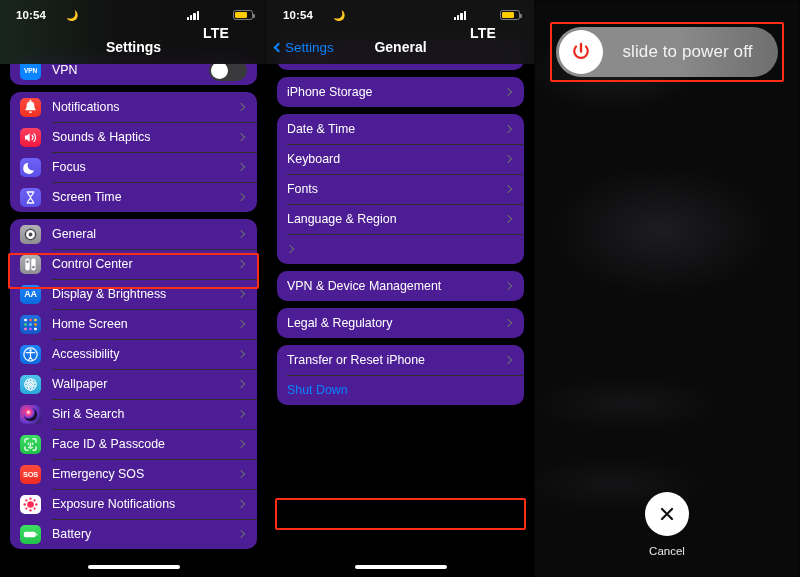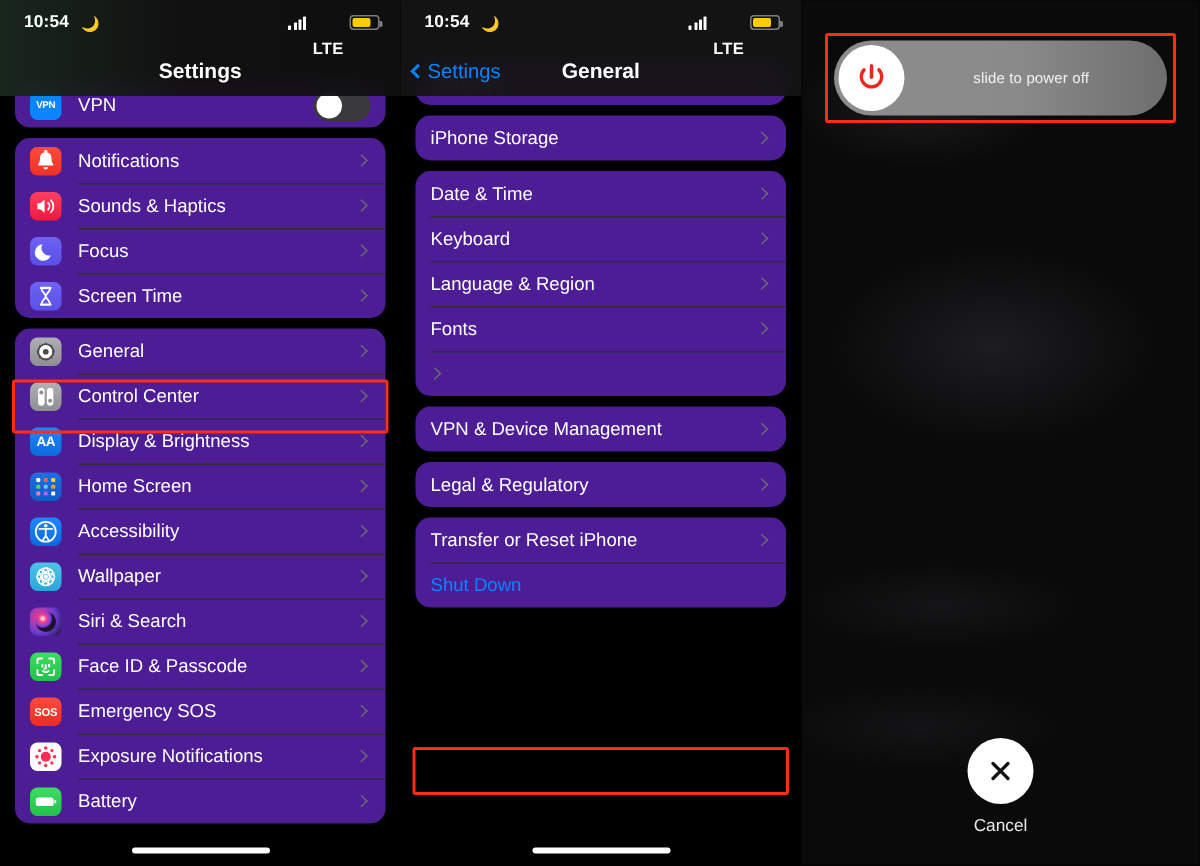--- a/index.html
+++ b/index.html
@@ -14,30 +14,30 @@
   .panel.p2 { width: 267px; }
   .panel.p3 { width: 266px; }
 
   
   .statusbar {
     position: relative; z-index: 5;
     height: 30px; display: flex; align-items: center;
     justify-content: space-between; padding: 0 14px 0 16px;
     color: #fff; font-size: 11.5px; font-weight: bold;
   }
-  .sb-left { display: flex; align-items: center; gap: 8px; letter-spacing: .1px; }
+  .sb-left { display: flex; align-items: center; gap: 20px; letter-spacing: .1px; }
   .moon { font-size: 10px; position: relative; top: .5px; }
   .sb-right { display: flex; align-items: center; gap: 4px; }
   .bars { display: flex; align-items: flex-end; gap: 1.2px; height: 9px; }
   .bars i { display:block; width: 2.2px; background: #fff; border-radius: .5px; }
   .bars i:nth-child(1){height:3px}
   .bars i:nth-child(2){height:5px}
   .bars i:nth-child(3){height:7px}
   .bars i:nth-child(4){height:9px}
-  .lte { font-size: 11px; font-weight: bold; letter-spacing: .2px; margin-top: 35px; }
+  .lte { font-size: 14px; font-weight: bold; letter-spacing: .2px; margin-top: 35px; }
   .batt { position: relative; width: 20px; height: 10px;
           border: 1px solid rgba(255,255,255,.45); border-radius: 2.6px; padding: 1px; }
   .batt::after { content:""; position:absolute; right:-3px; top:3px; width:1.6px; height:4px;
                  background: rgba(255,255,255,.45); border-radius: 0 1px 1px 0; }
   .batt b { display:block; height:100%; width: 72%; background:#ffcc00; border-radius: 1.3px; }
 
   
   .navbar {
     position: relative; z-index: 5;
     height: 34px; display: flex; align-items: center; justify-content: center;
@@ -134,21 +134,21 @@
   .slider {
     height: 50px; border-radius: 25px;
     background: linear-gradient(90deg, #8c8c8c 0%, #8a8a8a 55%, #6e6e6e 100%);
     display:flex; align-items:center; position:relative; overflow:hidden;
   }
   .knob {
     width: 44px; height: 44px; border-radius:50%; background:#fff;
     margin-left: 3px; flex:0 0 44px; display:flex; align-items:center; justify-content:center;
   }
   .slide-text {
-    flex:1 1 auto; text-align:center; color:#f2f2f2; font-size:10px;
+    flex:1 1 auto; text-align:center; color:#f2f2f2; font-size:17px;
     padding-right: 6px; letter-spacing:.1px;
   }
   .findable {
     position:absolute; top: 93px; left:0; width:100%; text-align:center;
     color:#9a9a9e; font-size:9.5px; display:flex; align-items:center;
     justify-content:center; gap: 4px;
   }
   .find-chev { width:5px;height:5px;border-right:1.4px solid #9a9a9e;border-top:1.4px solid #9a9a9e;
                transform: rotate(45deg); }
   .cancel-wrap { position:absolute; bottom: 20px; left:0; width:100%; text-align:center; }
@@ -420,25 +420,25 @@
           <div class="group plain">
             <div class="row">
               <span class="row-label">Date &amp; Time</span>
               <span class="chev"></span>
             </div>
             <div class="row">
               <span class="row-label">Keyboard</span>
               <span class="chev"></span>
             </div>
             <div class="row">
+              <span class="row-label">Fonts</span>
+              <span class="chev"></span>
+            </div>
+            <div class="row">
               <span class="row-label">Language &amp; Region</span>
-              <span class="chev"></span>
-            </div>
-            <div class="row">
-              <span class="row-label">Fonts</span>
               <span class="chev"></span>
             </div>
             <div class="row">
               <span class="chev"></span>
             </div>
           </div>
           <div class="group plain">
             <div class="row">
               <span class="row-label">VPN &amp; Device Management</span>
               <span class="chev"></span>

